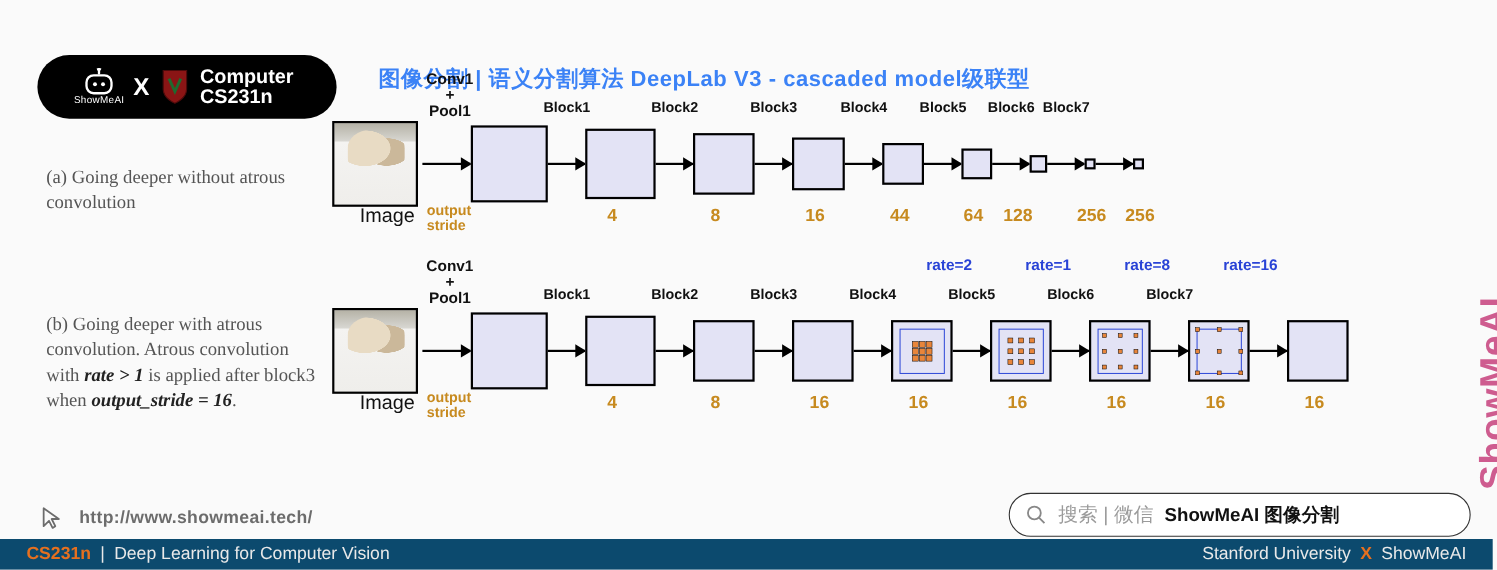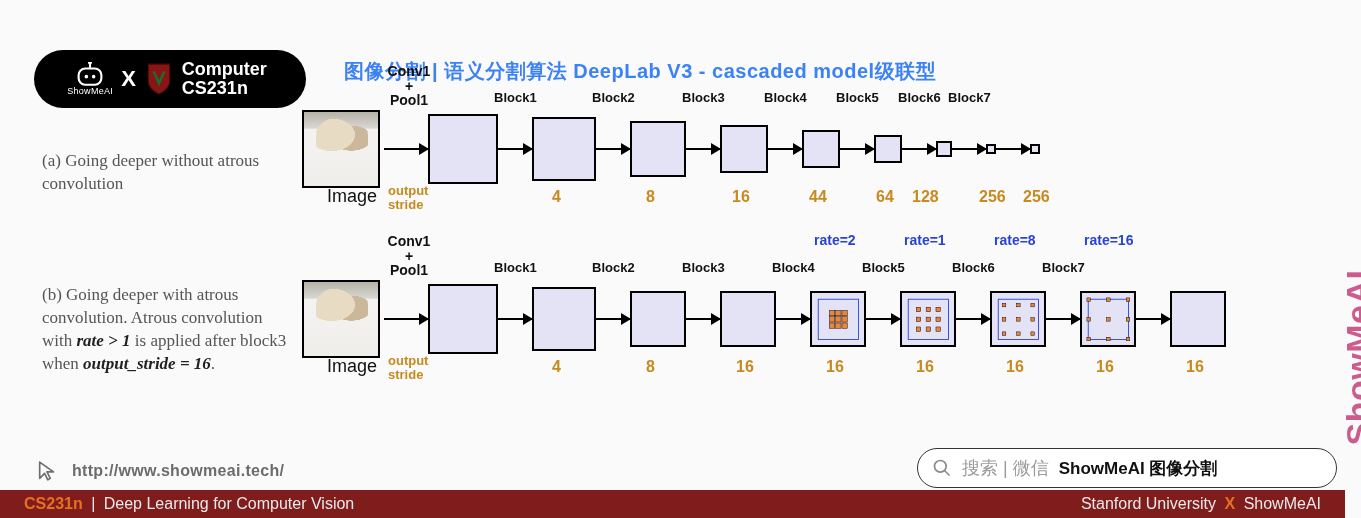--- a/index.html
+++ b/index.html
@@ -71,21 +71,21 @@
   .out-stride { position:absolute; font-size:13px; color:#c78a1f; font-weight:600; line-height:1.05;}
 
   .box {
     border: 2px solid #000; background: #e3e3f5;
     position: relative; flex: none;
   }
   .arrow { flex: none; position: relative; height: 2px; background:#000; }
   .arrow::after { content:""; position:absolute; right:-1px; top:-5px; border-left:10px solid #000; border-top:6px solid transparent; border-bottom:6px solid transparent;}
   .arr-label { position:absolute; font-size:13px; font-weight:700; color:#111; white-space:nowrap; }
   .stride-val { position:absolute; font-size:16px; color:#c78a1f; font-weight:600; }
-  .rate-label { position:absolute; font-size:14px; color:#2943d6; font-weight:700; white-space:nowrap; }
+  .rate-label { position:absolute; font-size:14px; color:#2943d6; font-weight:700; white-space:nowrap;margin-left:28px; }
 
   
   .grid { position:absolute; inset:0; display:flex; align-items:center; justify-content:center; }
   .grid svg { width: 86%; height: 86%; }
   .dot { fill:#e8853b; stroke:#000; stroke-width:1; }
 
   
   .url-row { position:absolute; left:34px; bottom: 34px; display:flex; align-items:center; gap:12px; color:#6c6c6c; }
   .url-row svg { width:26px; height:26px; stroke:#6c6c6c; }
   .url-text { font-size:16px; font-weight:600; letter-spacing:.3px; }
@@ -96,22 +96,22 @@
     border: 1.5px solid #333; border-radius: 20px;
     display:flex; align-items:center; padding: 0 14px; gap:10px;
     background:#fff;
   }
   .searchbox svg { width:20px; height:20px; stroke:#888; }
   .search-faint { color:#9b9b9b; font-size:18px; }
   .search-strong { font-weight:800; font-size:17px; color:#111; }
 
   
   .footer {
-    position:absolute; left:0; right:16px; bottom:0; height: 28px;
-    background:#7f1d1d; color:#e9e9e9; display:flex; align-items:center; justify-content:space-between;
+    position:absolute; left:0; right:4px; bottom:0; height: 28px;
+    background:#0c4a6e; color:#e9e9e9; display:flex; align-items:center; justify-content:space-between;
     padding: 0 24px; font-size:16px;
   }
   .footer .l .course { color:#e6701f; font-weight:800; }
   .footer .l .pipe { margin: 0 4px; color:#e9e9e9; }
   .footer .r .x { color:#e6701f; font-weight:800; margin: 0 4px; }
 
   
   .abs { position:absolute; }
 </style>
 </head>

